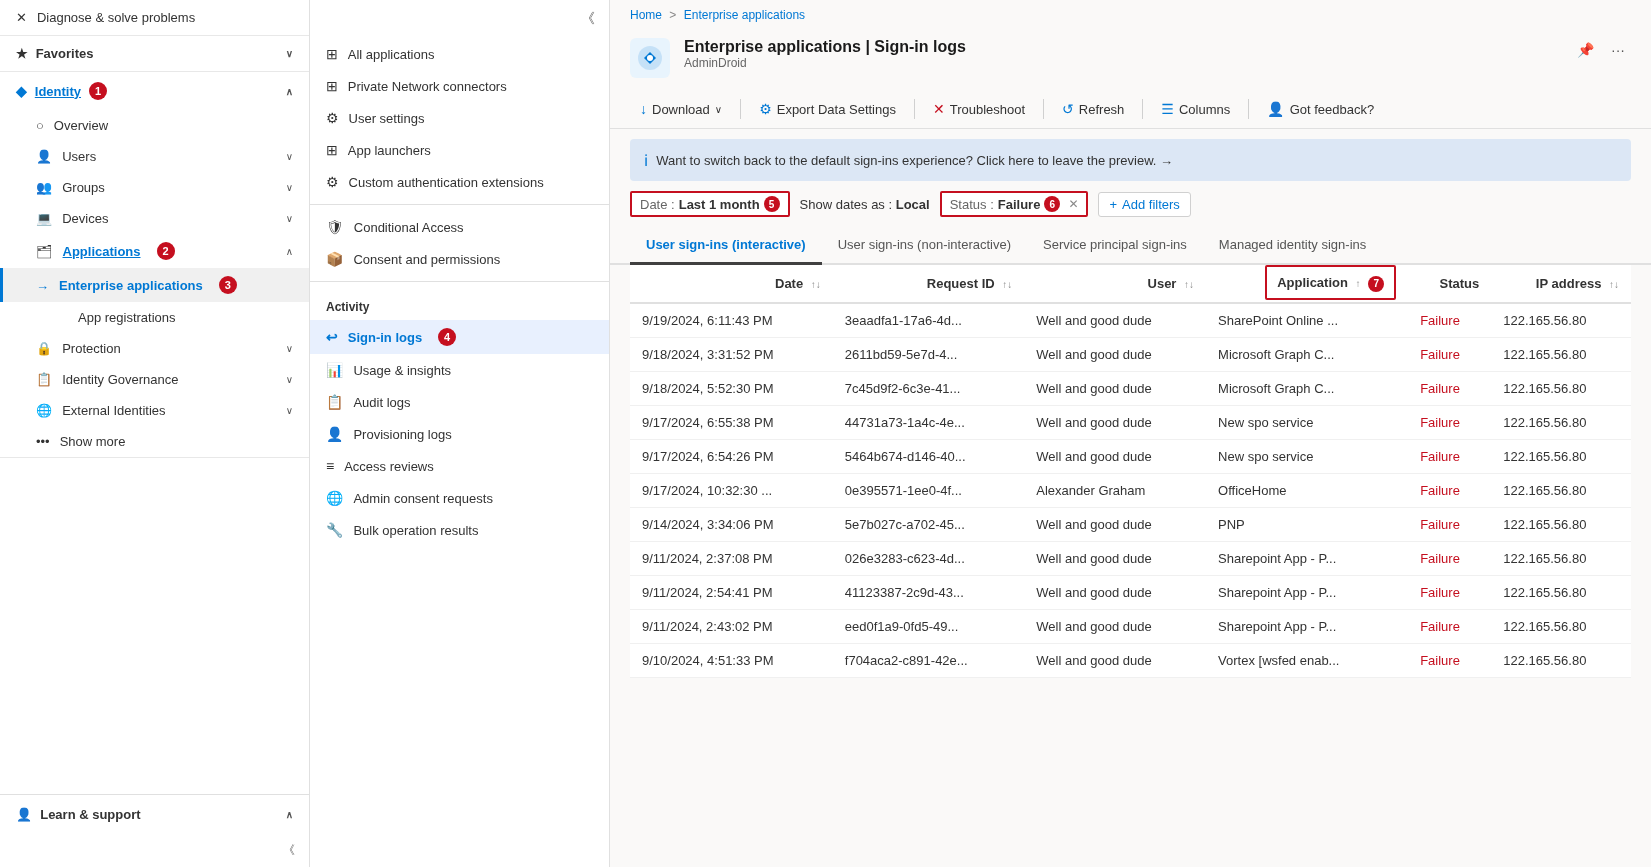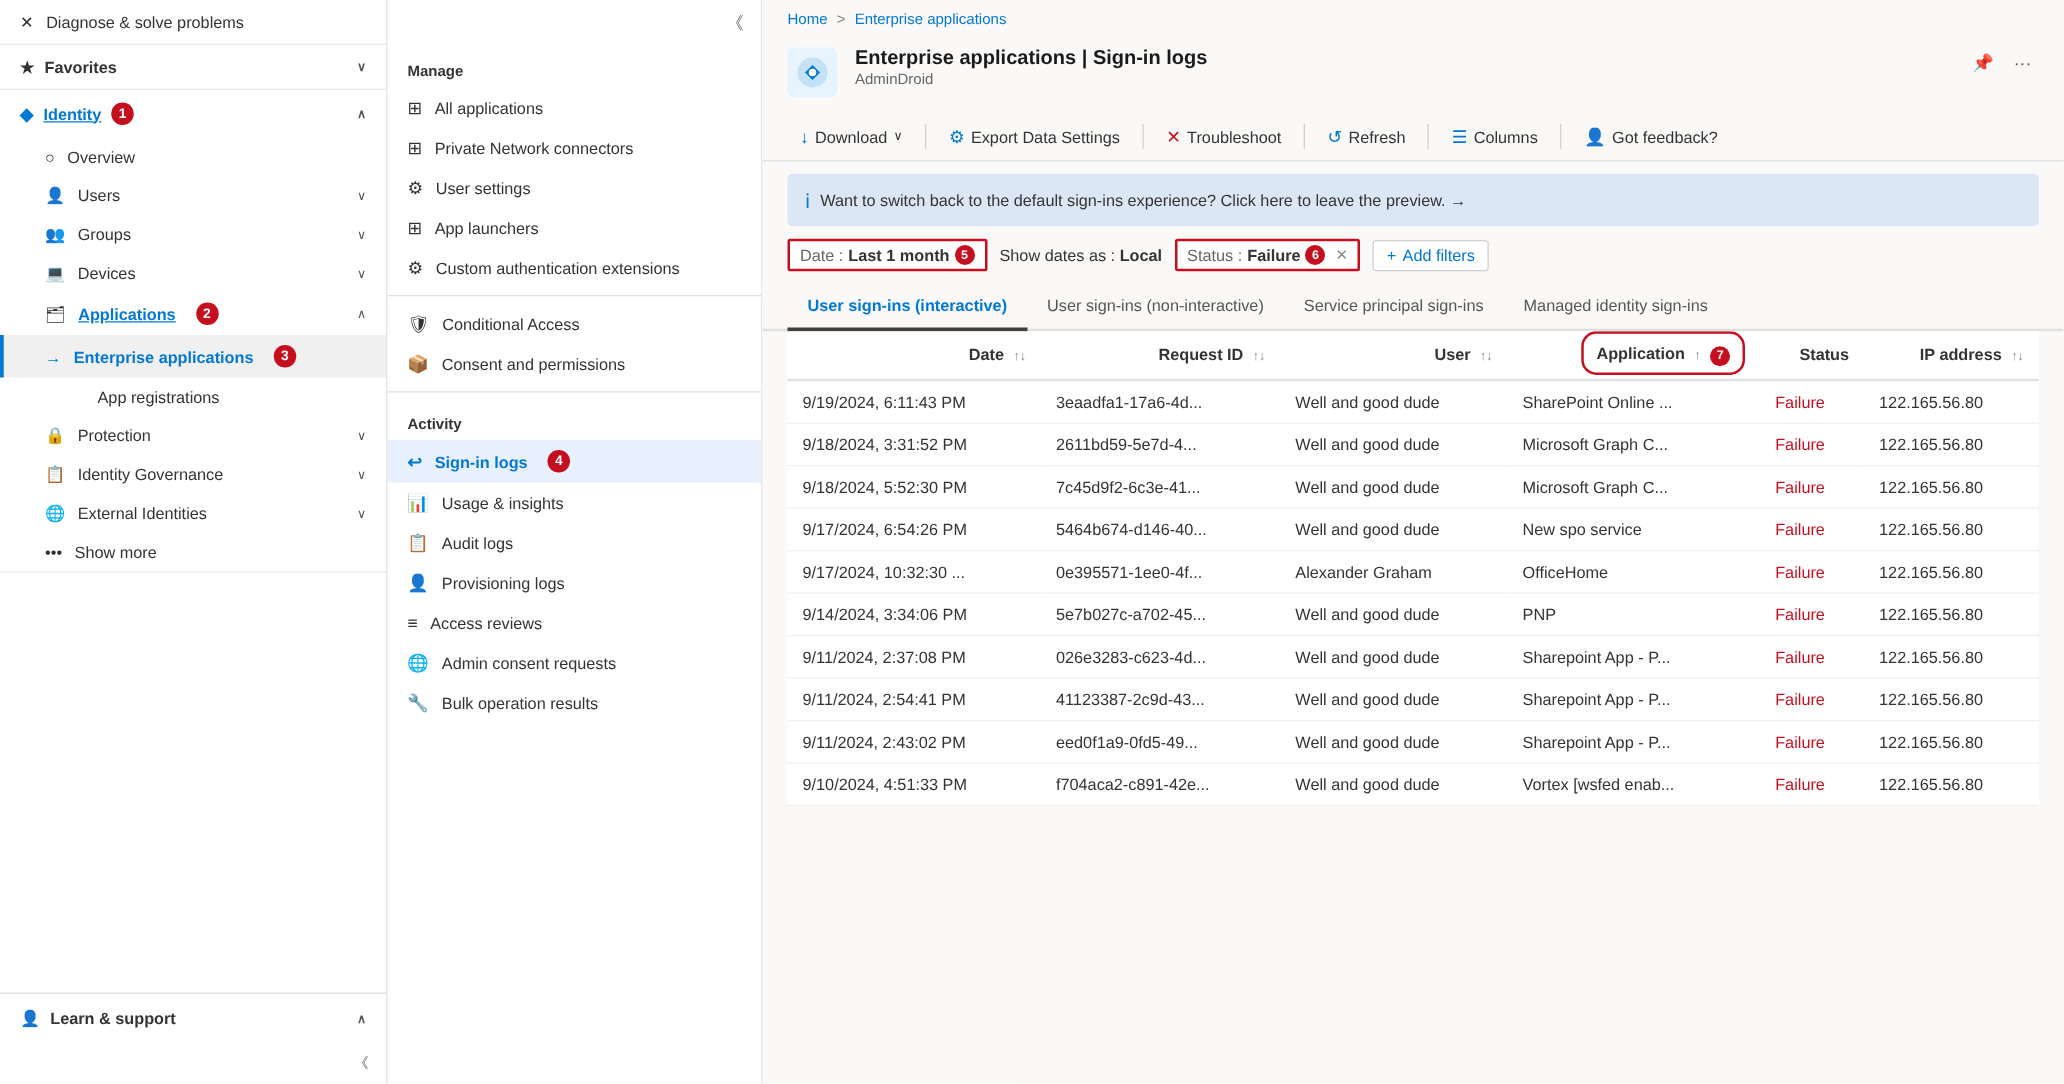--- a/index.html
+++ b/index.html
@@ -347,21 +347,21 @@
       text-align: right;
       font-size: 13px;
       font-weight: 600;
       color: #333;
       white-space: nowrap;
       cursor: pointer;
       user-select: none;
     }
     .th-application {
       border: 2px solid #c50f1f;
-      border-radius: 12px;
+      border-radius: 2px;
       padding: 8px 10px;
     }
     th .sort-icon { font-size: 10px; color: #888; margin-left: 4px; }
     td {
       padding: 9px 12px;
       font-size: 13px;
       color: #333;
       border-bottom: 1px solid #f0f0f0;
       white-space: nowrap;
     }
@@ -477,21 +477,20 @@
 </div>
 
 <div class="main">
   <div class="content-area">
 
     <div class="manage-panel">
       <div class="manage-panel-collapse">
         <button class="header-icon-btn">《</button>
       </div>
 
-      <div class="manage-section-label">Manage</div>
 
       <div class="manage-item">
         <span class="manage-icon">⊞</span>
         <span>All applications</span>
       </div>
       <div class="manage-item">
         <span class="manage-icon">⊞</span>
         <span>Private Network connectors</span>
       </div>
       <div class="manage-item">
@@ -697,20 +696,28 @@
     </tr>
               <tr>
       <td>9/18/2024, 5:52:30 PM</td>
       <td>7c45d9f2-6c3e-41...</td>
       <td>Well and good dude</td>
       <td>Microsoft Graph C...</td>
       <td class="status-failure">Failure</td>
       <td>122.165.56.80</td>
     </tr>
               <tr>
+      <td>9/17/2024, 6:55:38 PM</td>
+      <td>44731a73-1a4c-4e...</td>
+      <td>Well and good dude</td>
+      <td>New spo service</td>
+      <td class="status-failure">Failure</td>
+      <td>122.165.56.80</td>
+    </tr>
+              <tr>
       <td>9/17/2024, 6:54:26 PM</td>
       <td>5464b674-d146-40...</td>
       <td>Well and good dude</td>
       <td>New spo service</td>
       <td class="status-failure">Failure</td>
       <td>122.165.56.80</td>
     </tr>
               <tr>
       <td>9/17/2024, 10:32:30 ...</td>
       <td>0e395571-1ee0-4f...</td>

